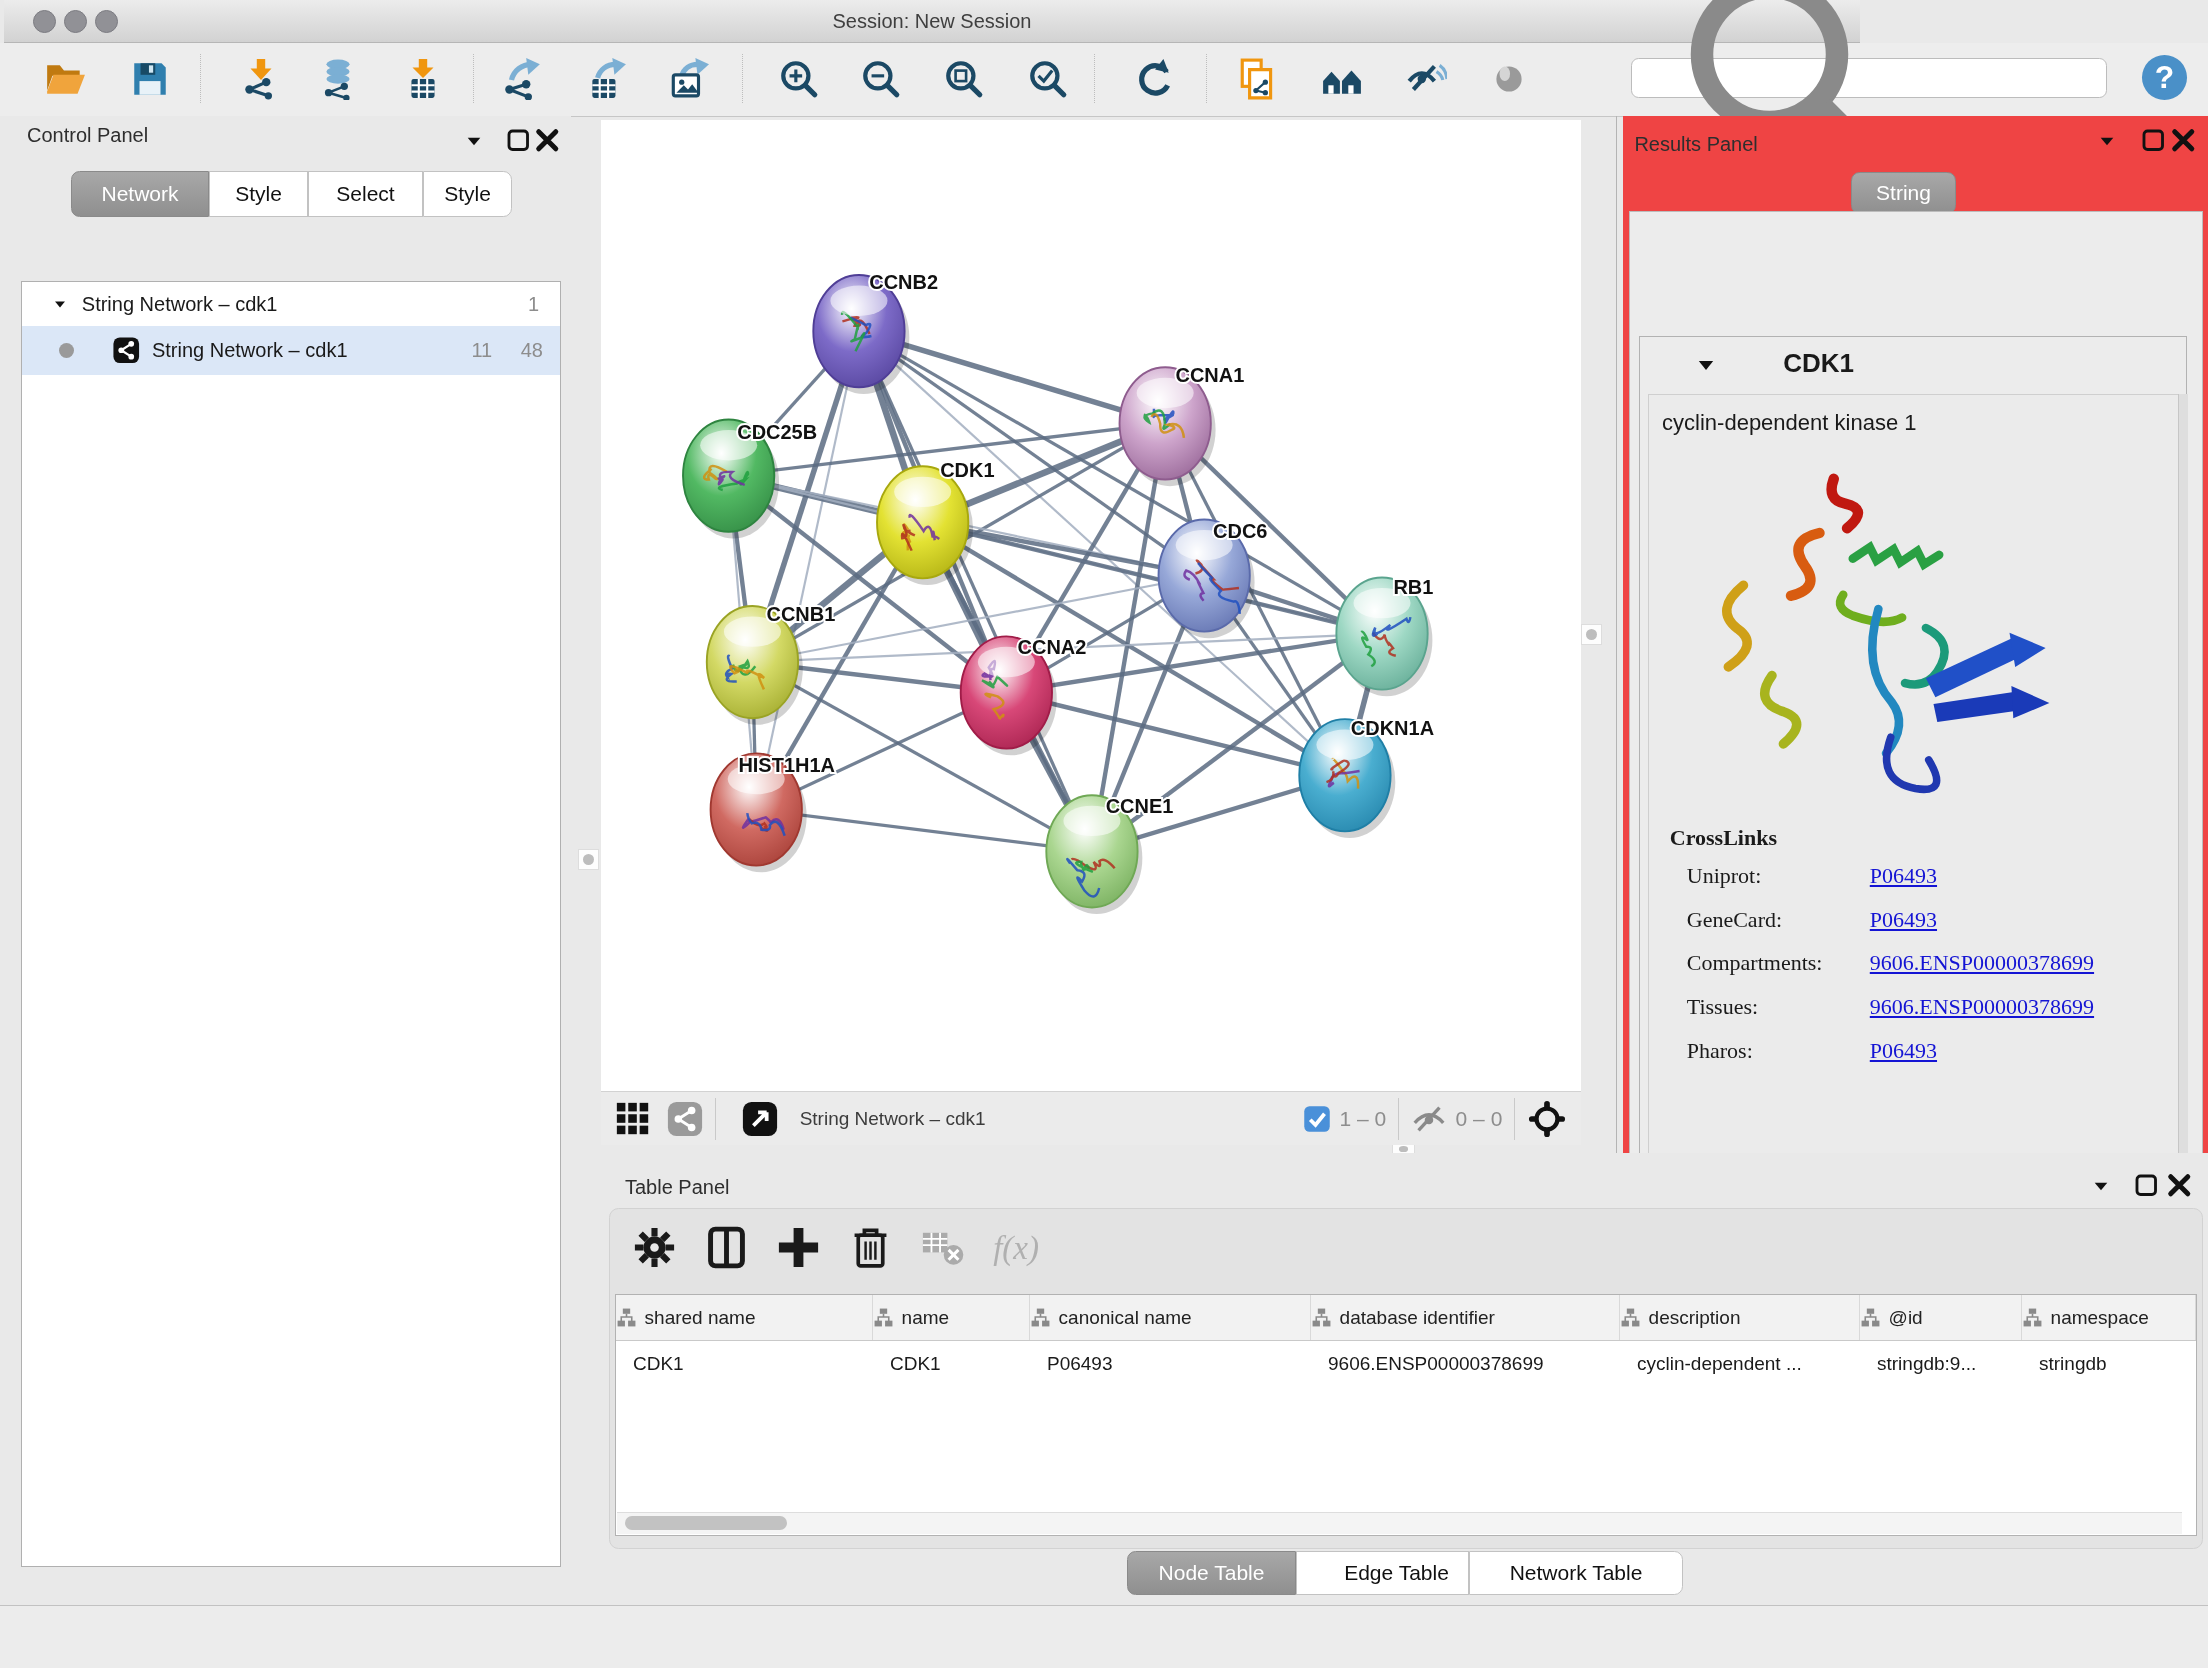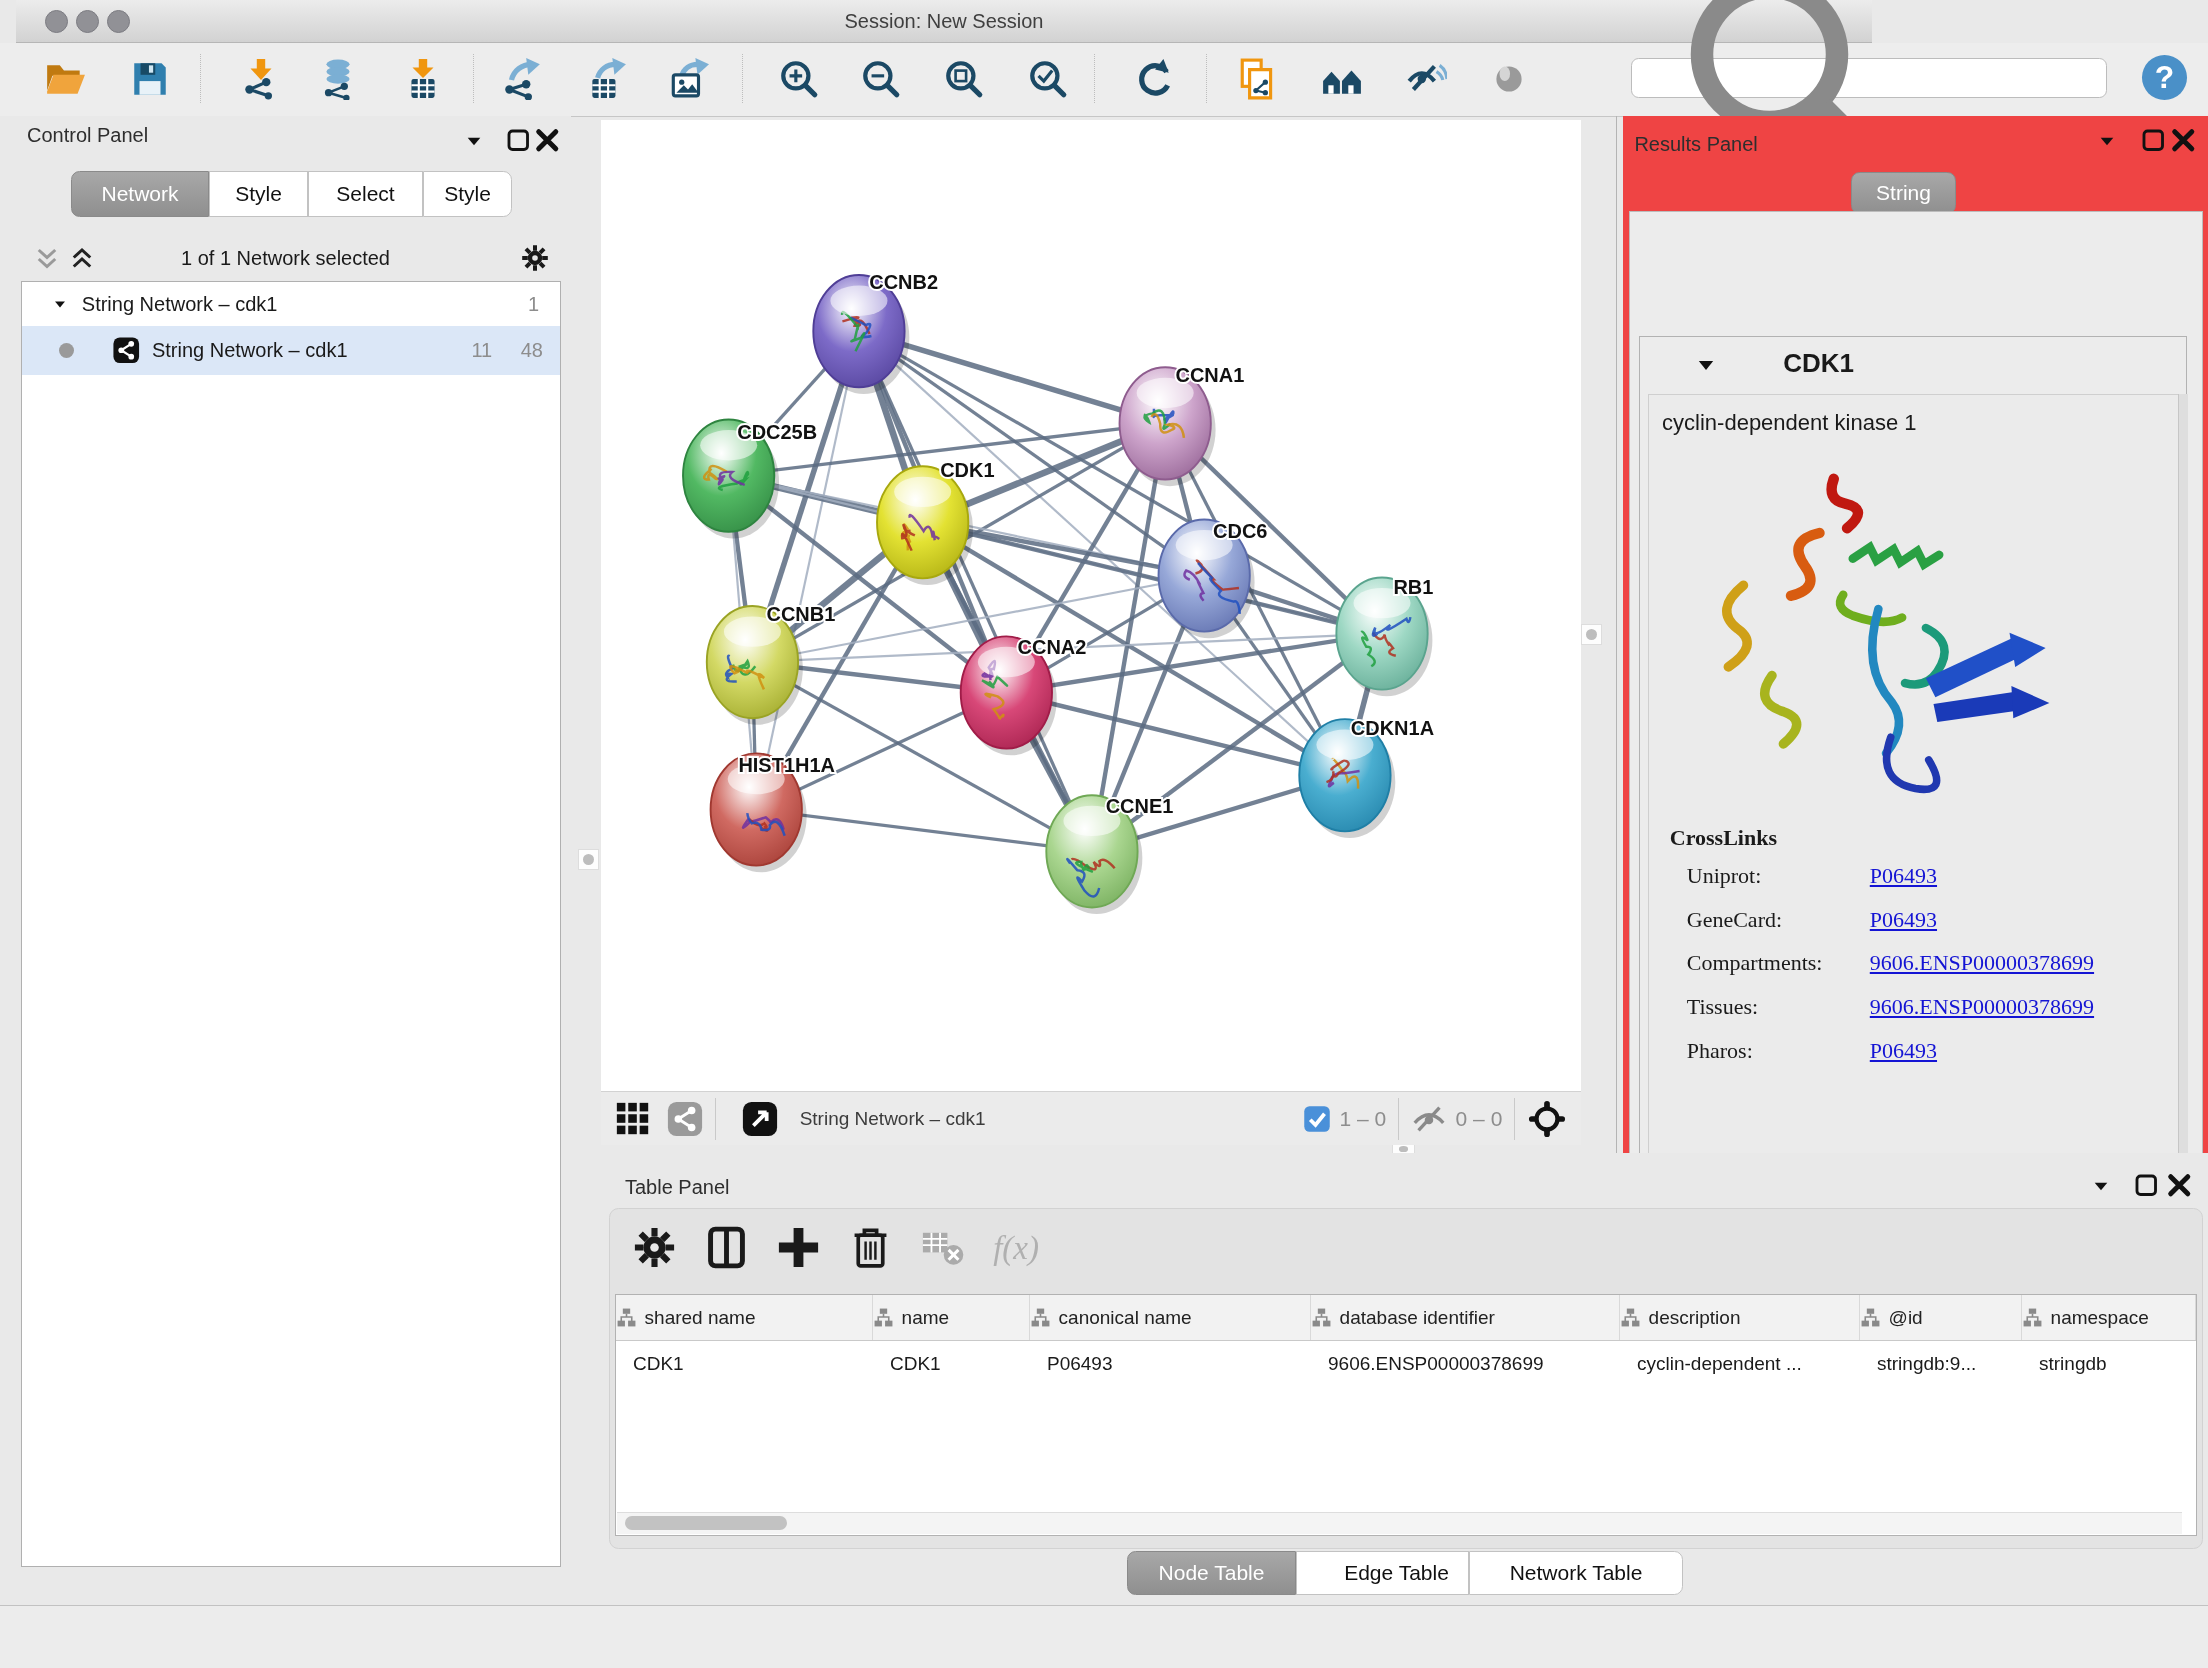--- a/index.html
+++ b/index.html
@@ -1,20 +1,20 @@
 <!DOCTYPE html>
 <html style="font-size:15px"><head>
 <meta charset="utf-8">
 <style>
   html,body{margin:0;padding:0;}
   body{width:2208px;height:1668px;position:relative;background:#e9e9e9;
        font-family:"Liberation Sans",sans-serif;color:#1a1a1a;overflow:hidden;}
   .abs{position:absolute;}
   
-  .titlebar{left:16px;top:0;width:1856px;height:42px;
+  .titlebar{left:4px;top:0;width:1856px;height:42px;
     background:linear-gradient(#ececec,#d2d2d2);border-bottom:1px solid #b6b6b6;}
   .tl-circle{width:21px;height:21px;border-radius:50%;background:#919196;border:1px solid #7c7c82;top:9.5px;}
   .win-title{width:100%;text-align:center;top:9.5px;font-size:20px;color:#3f3f3f;}
   
   .toolbar{left:0;top:43px;width:2208px;height:73px;background:#ededed;border-bottom:1px solid #c6c6c6;}
   .tbicon{width:53px;height:53px;top:9.5px;display:flex;align-items:center;justify-content:center;}
   .tbicon svg{width:42px;height:42px;}
   .tbsep{top:11.4px;width:0;height:49px;border-left:1.9px dotted #bdbdbd;}
   .searchbox{left:1631px;top:15px;width:476px;height:40px;background:#fff;border:1px solid #bcbcbc;
     border-radius:7.6px;display:flex;align-items:center;padding-left:9.5px;box-sizing:border-box;}
@@ -255,34 +255,20 @@
         </svg></span>
     </div>
 
   <div id="cp-tabs" class="abs" style="left:0;top:55px;width:571px;height:46px;">
       <div class="tab sel" style="position: absolute; left: 71px; width: 138px; border-radius: 8.6px 0px 0px 8.6px;">Network</div>
       <div class="tab" style="position: absolute; left: 209px; width: 99px;">Style</div>
       <div class="tab" style="position: absolute; left: 308px; width: 115px;">Select</div>
       <div class="tab" style="position: absolute; left: 423px; width: 89px; border-radius: 0px 8.6px 8.6px 0px;">Style</div>
     </div>
 
-  <div class="abs" style="left:0;top:126px;width:571px;height:38px;">
-    <span class="abs" style="left: 32px; top: 1.9px; width: 30px; height: 30px; display: inline-block;"><svg viewBox="0 0 40 40" style="width: 100%; height: 100%;">
-          <path d="M9 8l11 10L31 8M9 20l11 10 11-10" fill="none" stroke="#9a9a9a" stroke-width="4"></path>
-        </svg></span>
-    <span class="abs" style="left: 67px; top: 1.9px; width: 30px; height: 30px; display: inline-block;"><svg viewBox="0 0 40 40" style="width: 100%; height: 100%;">
-          <path d="M9 18L20 8l11 10M9 30l11-10 11 10" fill="none" stroke="#222" stroke-width="4"></path>
-        </svg></span>
-    <span class="abs" style="left:0;top:4.8px;width:571px;text-align:center;font-size:20px">1 of 1 Network selected</span>
-    <span class="abs" style="left: 519px; top: 0px; width: 32px; height: 32px; display: inline-block;"><svg viewBox="0 0 40 40" style="width: 100%; height: 100%;">
-          <path d="M20 4v7M20 29v7M4 20h7M29 20h7M8.7 8.7l5 5M26.3 26.3l5 5M31.3 8.7l-5 5M13.7 26.3l-5 5" stroke="#1a1a1a" stroke-width="5"></path>
-          <circle cx="20" cy="20" r="9" fill="#1a1a1a"></circle>
-          <circle cx="20" cy="20" r="3.5" fill="#e8e8e8"></circle>
-        </svg></span>
-  </div>
 
   <div class="treebox abs" style="top:165px">
     <div class="treerow">
       <span class="tri" style="transform:scale(.55);margin-left:28.5px"></span>
       <span style="margin-left:13.3px">String Network – cdk1</span>
       <span class="cnt" style="margin-left:auto;margin-right:21px">1</span>
     </div>
     <div class="treerow sel" style="height:49px">
       <span style="width:15px;height:15px;border-radius:50%;background:#9a9a9a;margin-left:37px"></span>
       <span style="width: 28.5px; height: 28.5px; margin-left: 38px; display: inline-block;"><svg viewBox="0 0 40 40" style="width: 100%; height: 100%;">

